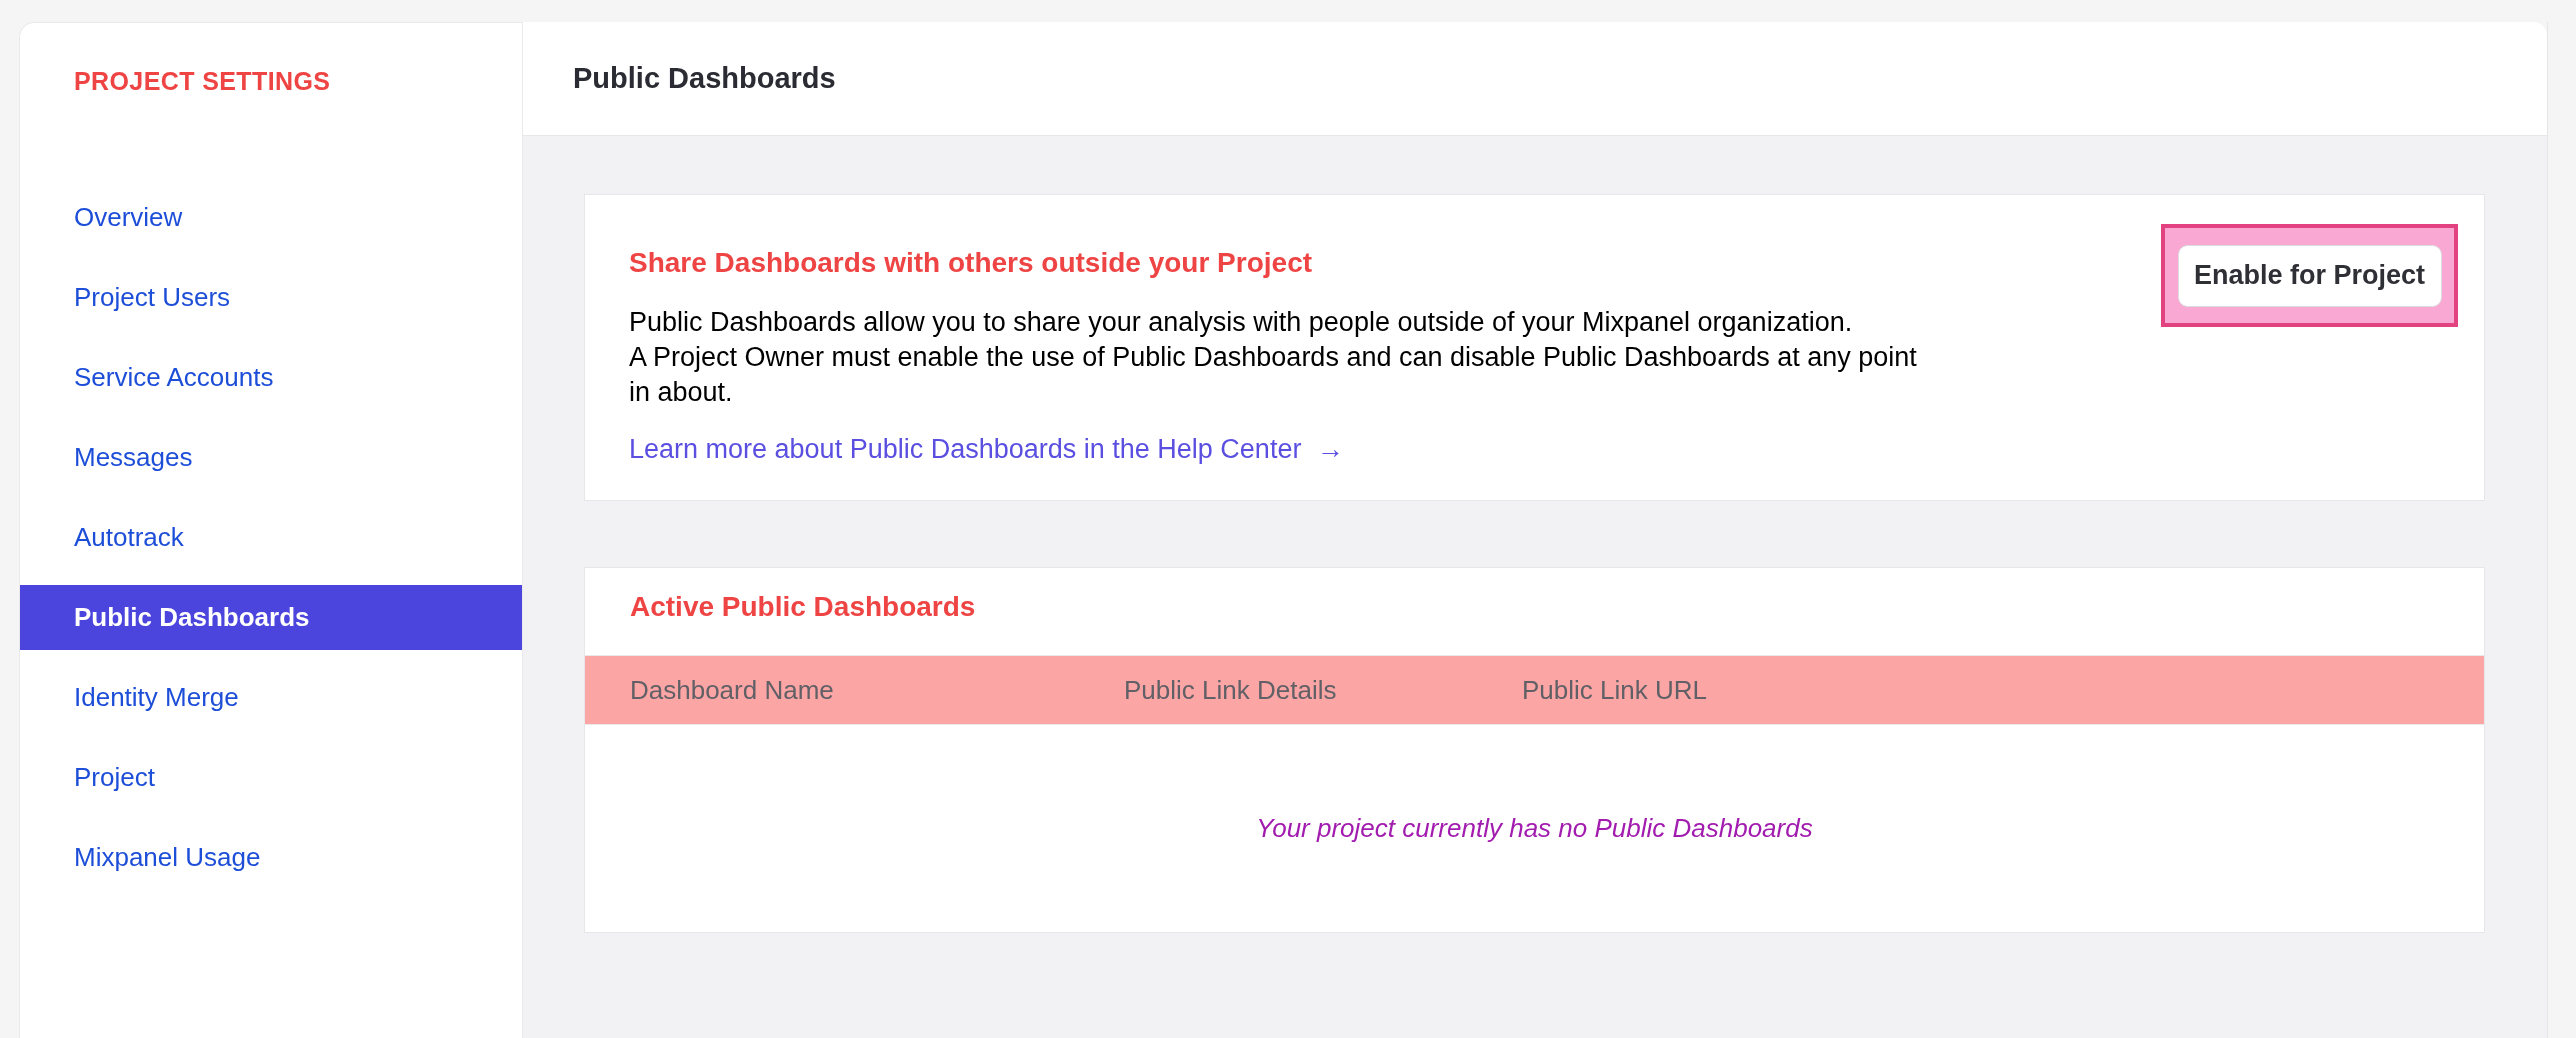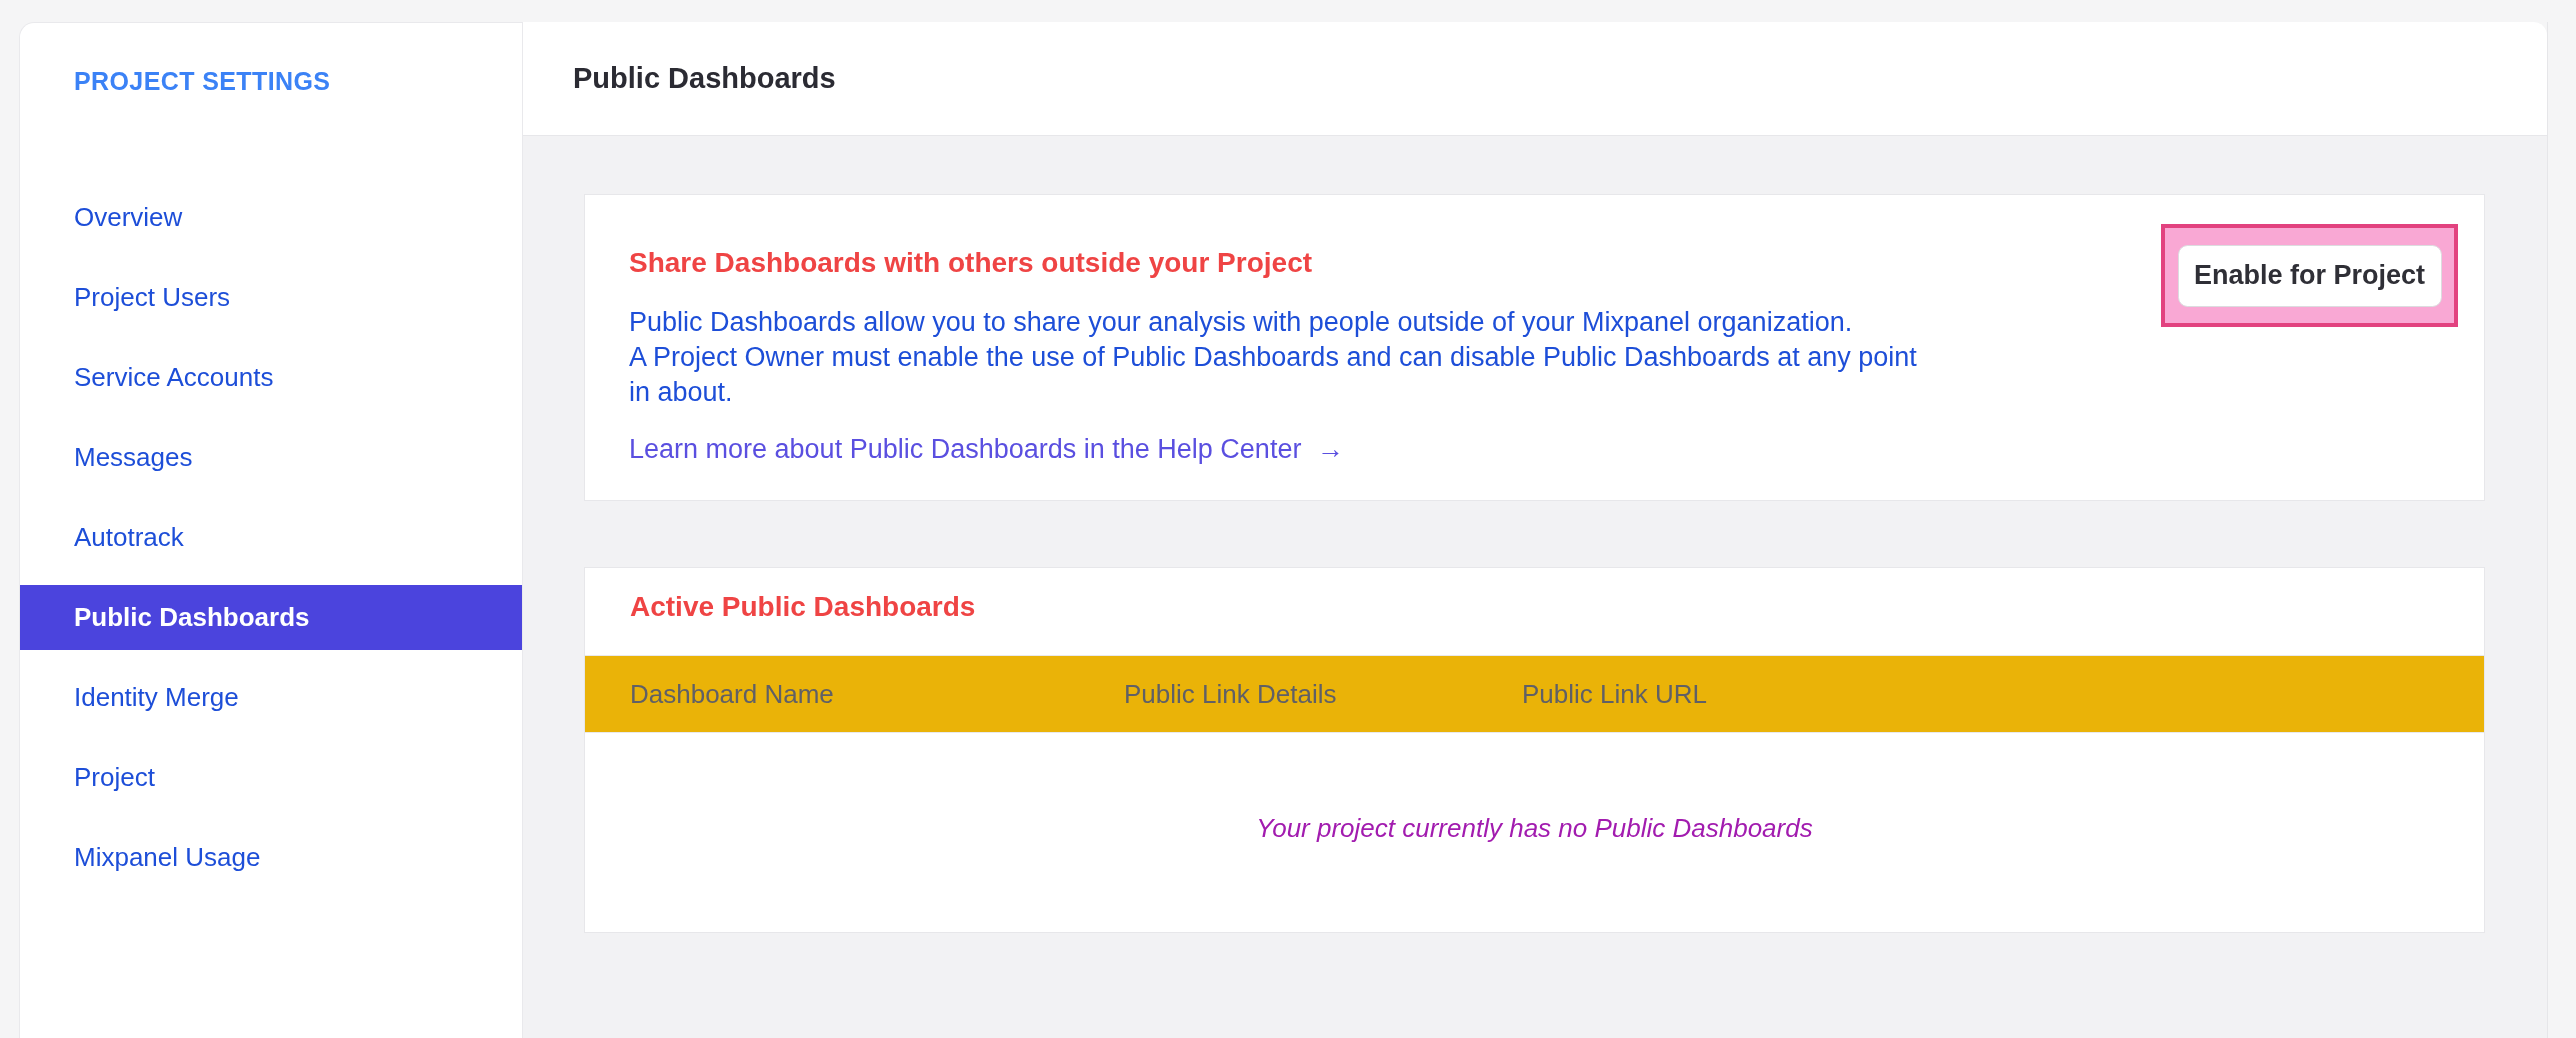--- a/index.html
+++ b/index.html
@@ -21,21 +21,21 @@
     border: 1px solid #e9e9ec;
     border-bottom: none;
     border-top-left-radius: 15.3px;
   }
   .sidebar-title {
     padding: 45px 0 0 54px;
     font-size: 25px;
     line-height: 27px;
     font-weight: 700;
     letter-spacing: 0.4px;
-    color: #3b82f6;
+    color: #ef4444;
   }
   .nav { list-style: none; margin-top: 82px; }
   .nav-item {
     height: 80px;
     display: flex;
     align-items: center;
     padding-left: 54px;
     font-size: 26px;
     color: #1d4ed8;
     cursor: pointer;
@@ -89,21 +89,21 @@
   .card-title {
     font-size: 28px;
     line-height: 32px;
     font-weight: 700;
     color: #ef4444;
   }
   .share-body { margin-top: 26px; }
   .share-body div {
     font-size: 27px;
     line-height: 35px;
-    color: #1d4ed8;
+    color: #000000;
   }
   .learn-link {
     display: inline-block;
     margin-top: 25px;
     font-size: 27px;
     line-height: 29px;
     color: #5a4fe0;
     text-underline-offset: 4.8px;
     cursor: pointer;
   }
@@ -135,22 +135,22 @@
     font-weight: 700;
     color: #2f2f36;
     cursor: pointer;
   }
 
   .active-card { height: 366px; margin-top: 66px; padding-top: 23px; }
   .active-card .card-title { padding-left: 45px; }
   .table-head {
     position: absolute;
     top: 87px; left: 0; right: 0;
-    height: 78px;
-    background: #eab308;
+    height: 70px;
+    background: #fca5a5;
     border-top: 1.9px solid #e9e9eb;
     border-bottom: 1.9px solid #e9e9eb;
   }
   .th {
     position: absolute;
     top: 0; height: 100%;
     display: flex;
     align-items: center;
     font-size: 26px;
     color: #606066;

